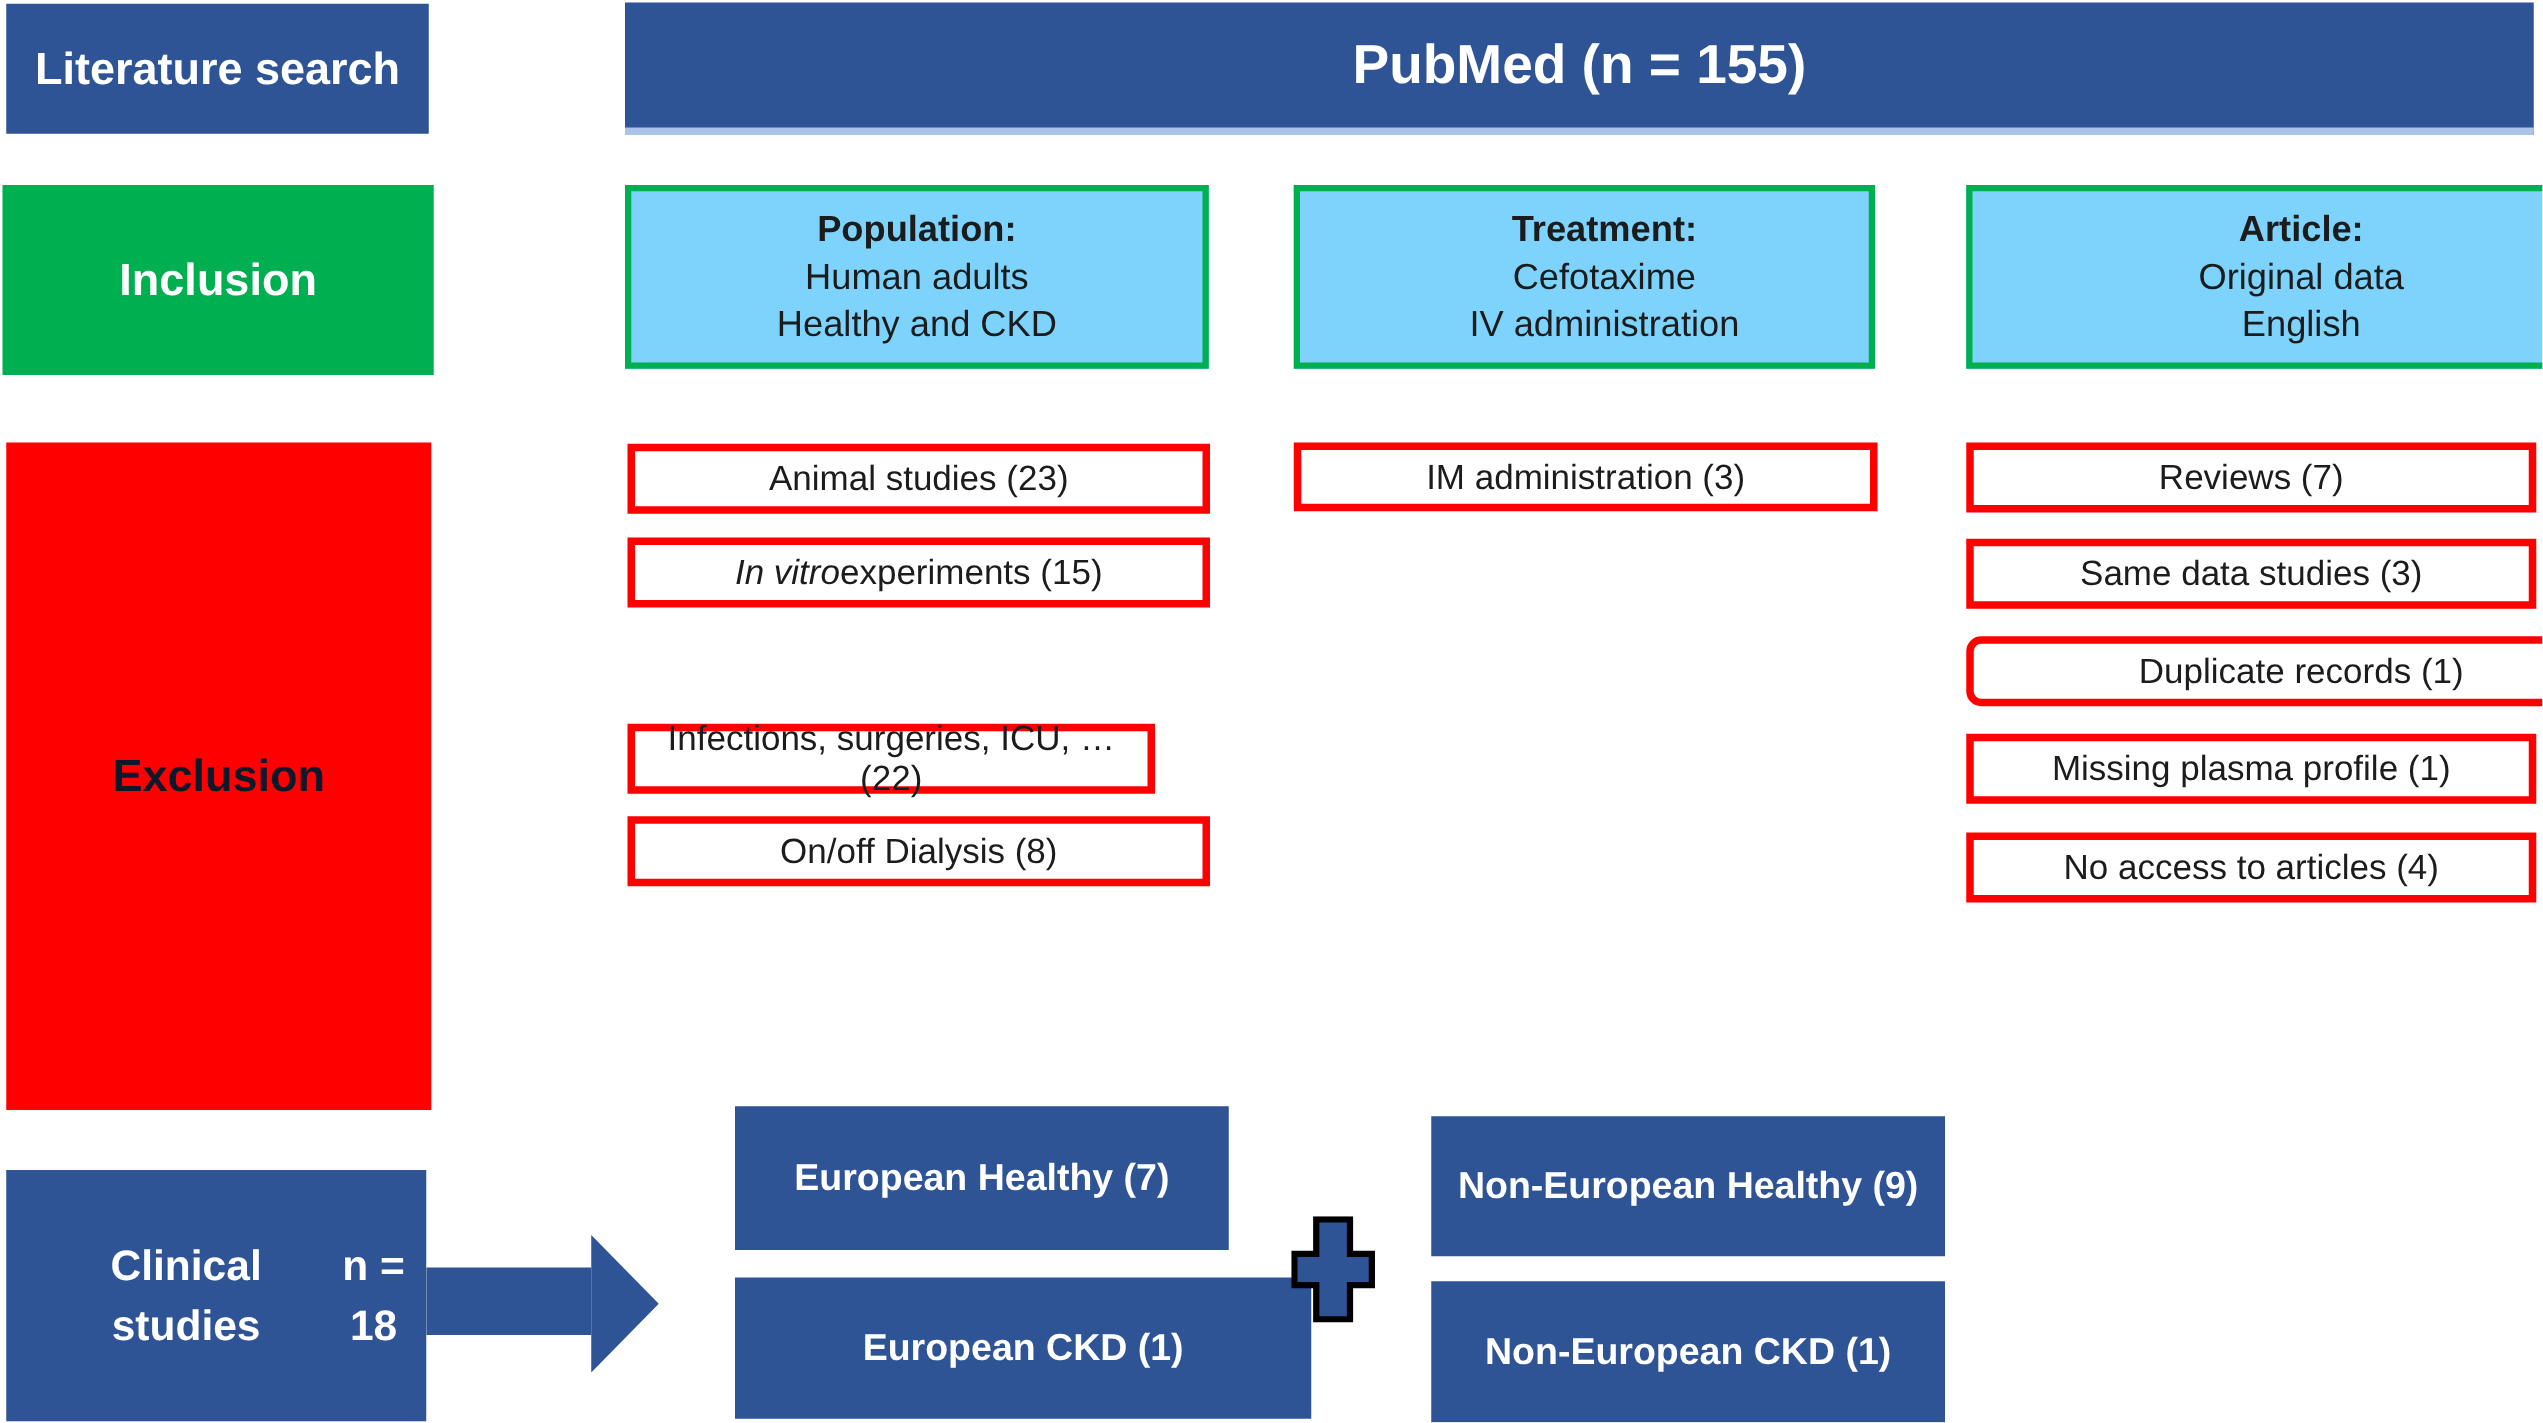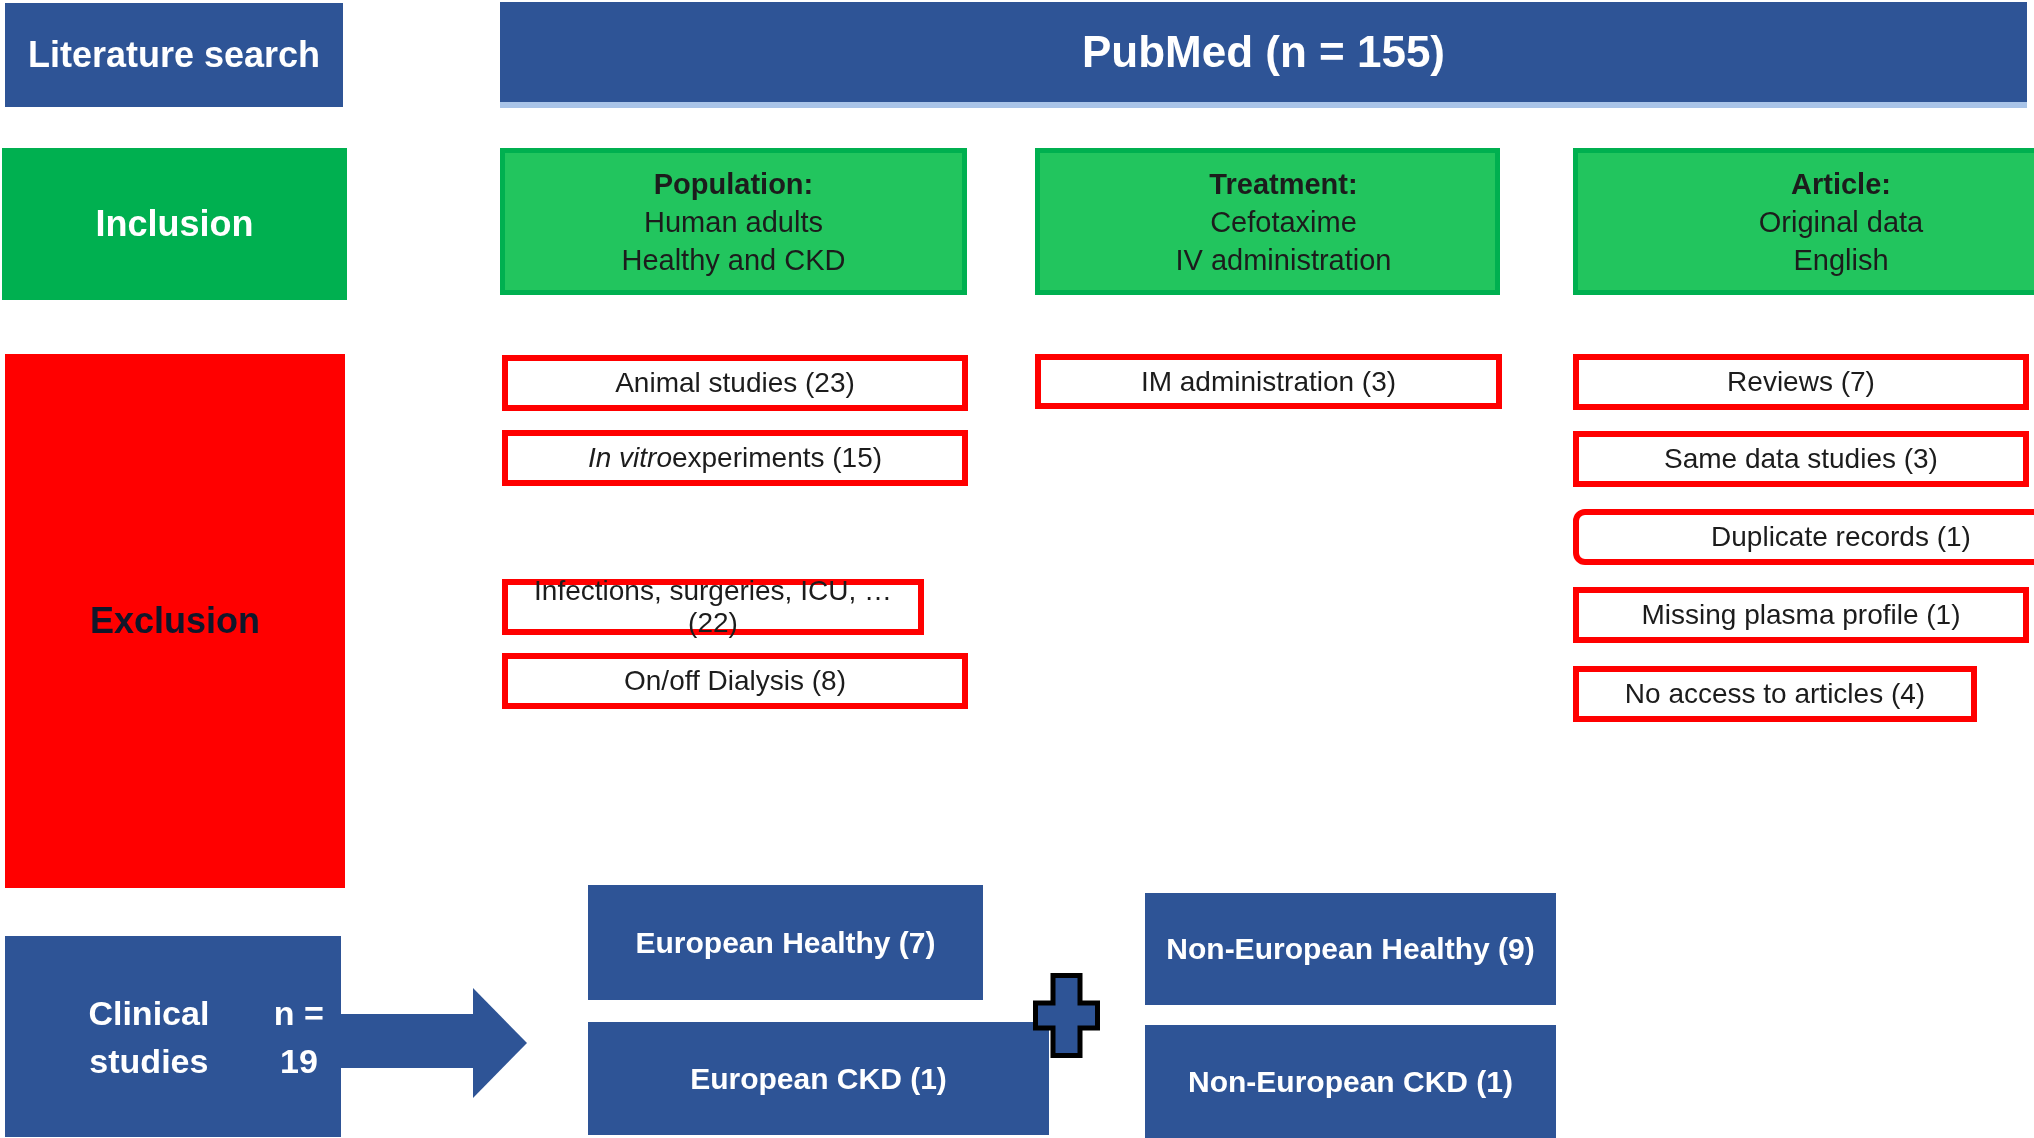--- a/index.html
+++ b/index.html
@@ -15,40 +15,40 @@
   .greenbox{background:var(--green);color:#fff;font-weight:700;}
   .redbox{background:var(--red);color:#0f172a;font-weight:700;}
 
   .lit{left:5px;top:3px;width:338px;height:104px;font-size:36px;}
   .pubmed{left:500px;top:2px;width:1527px;height:106px;font-size:44px;border-bottom:6px solid var(--edge);}
   .incl{left:2px;top:148px;width:345px;height:152px;font-size:36px;}
   .excl{left:5px;top:354px;width:340px;height:534px;font-size:36px;}
   .clinical{left:5px;top:936px;width:336px;height:201px;font-size:34px;line-height:48px;padding-left:36px;}
 
   
-  .crit{top:148px;height:147px;background:#22c55e;border:5px solid var(--green);
+  .crit{top:148px;height:147px;background:#7dd3fc;border:5px solid var(--green);
         flex-direction:column;font-size:29px;line-height:38px;color:var(--ink);}
   .crit .t{font-weight:700;}
   .crit.c1{left:500px;width:467px;}
   .crit.c2{left:1035px;width:465px;padding-left:32px;}
   .crit.c3{left:1573px;width:536px;}
 
   
   .xrow{background:#fff;border:6px solid var(--red);font-size:28px;color:var(--ink);height:56px;}
   .p0{left:502px;top:355px;width:466px;}
   .p1{left:502px;top:430px;width:466px;}
   .p2{left:502px;top:504px;width:466px;}
   .p3{left:502px;top:579px;width:422px;}
   .p4{left:502px;top:653px;width:466px;}
   .t0{left:1035px;top:354px;width:467px;height:55px;}
   .a0{left:1573px;top:354px;width:456px;}
   .a1{left:1573px;top:431px;width:456px;}
   .a2{left:1573px;top:509px;width:536px;border-radius:12px;}
   .a3{left:1573px;top:587px;width:456px;}
-  .a4{left:1573px;top:666px;width:404px;}
+  .a4{left:1573px;top:666px;width:456px;}
   .it{font-style:italic;}
 
   
   .res{background:var(--blue);color:#fff;font-weight:700;font-size:30px;}
   .r1{left:588px;top:885px;width:395px;height:115px;}
   .r2{left:588px;top:1022px;width:461px;height:113px;}
   .r3{left:1145px;top:893px;width:411px;height:112px;}
   .r4{left:1145px;top:1025px;width:411px;height:113px;}
 
   .arrow-svg{left:341px;top:988px;width:186px;height:110px;}
@@ -115,21 +115,21 @@
     </div>
   <div class="abs flexc xrow a3">
       <span>Missing plasma profile (1)</span>
     </div>
   <div class="abs flexc xrow a4">
       <span>No access to articles (4)</span>
     </div>
 
   <div class="abs flexc bluebox clinical">
     <div>Clinical studies</div>
-    <div>n = 19</div>
+    <div>n = 18</div>
   </div>
 
   <svg class="abs arrow-svg" viewBox="0 0 186 110" xmlns="http://www.w3.org/2000/svg" aria-hidden="true">
     <rect class="fill-blue" x="0" y="26" width="132" height="54"></rect>
     <polygon class="fill-blue" points="132,0 186,55 132,110"></polygon>
   </svg>
 
   <div class="abs flexc res r1">European Healthy (7)</div>
   <div class="abs flexc res r2">European CKD (1)</div>
   <div class="abs flexc res r3">Non-European Healthy (9)</div>

